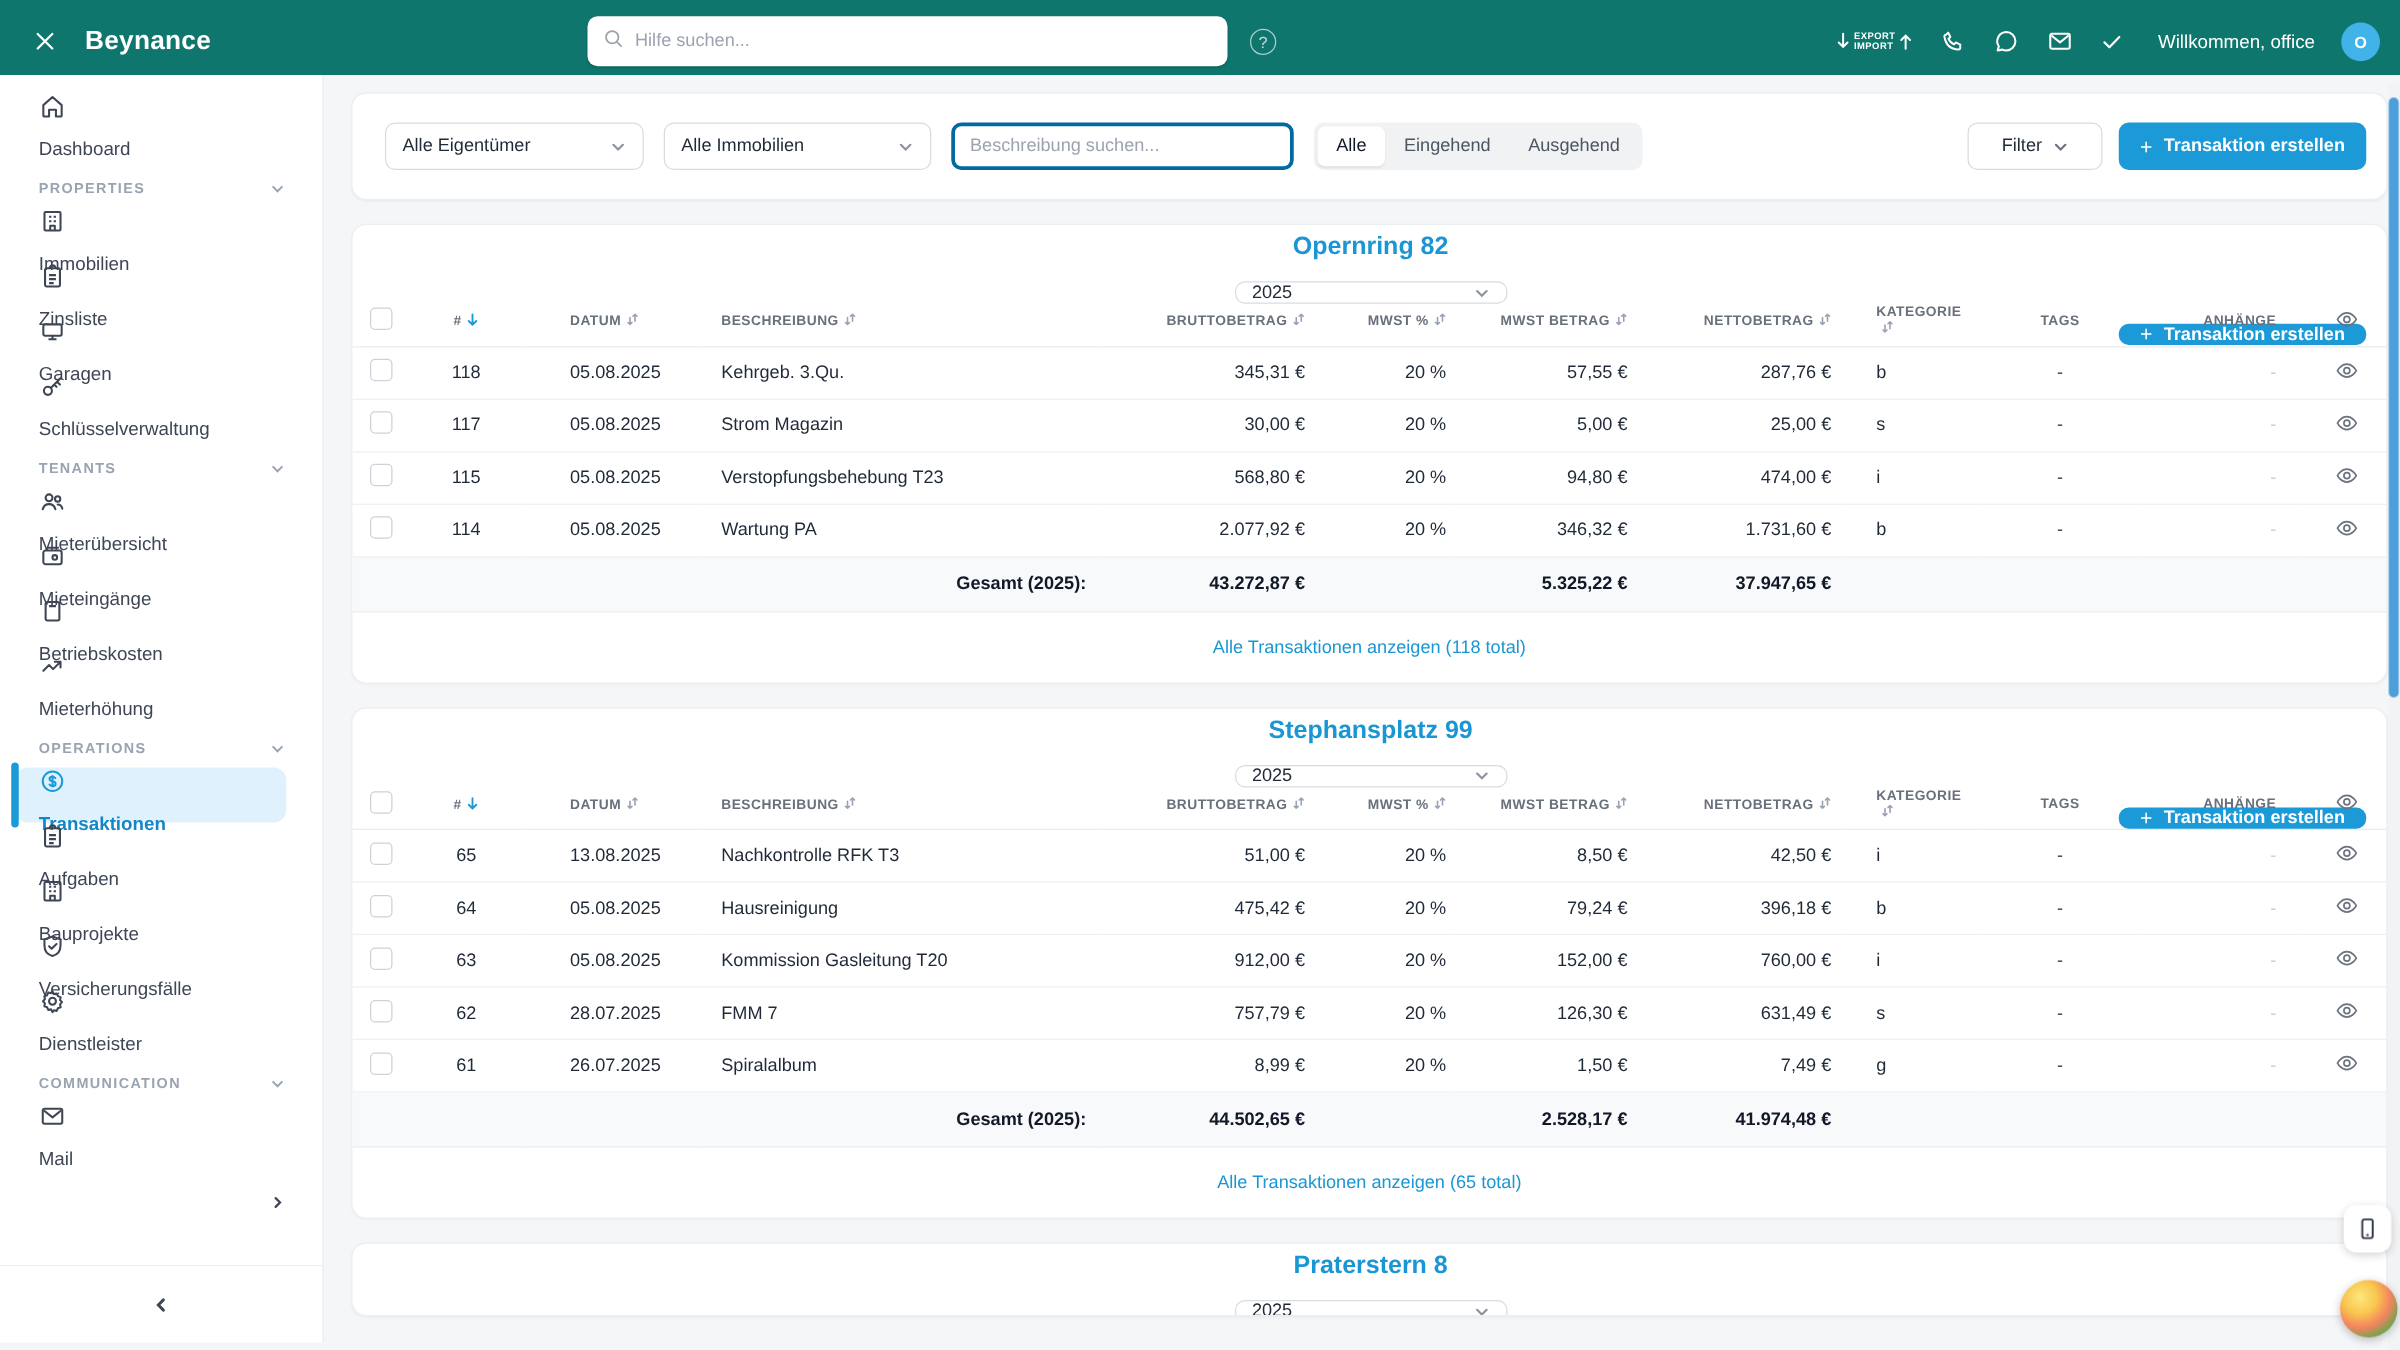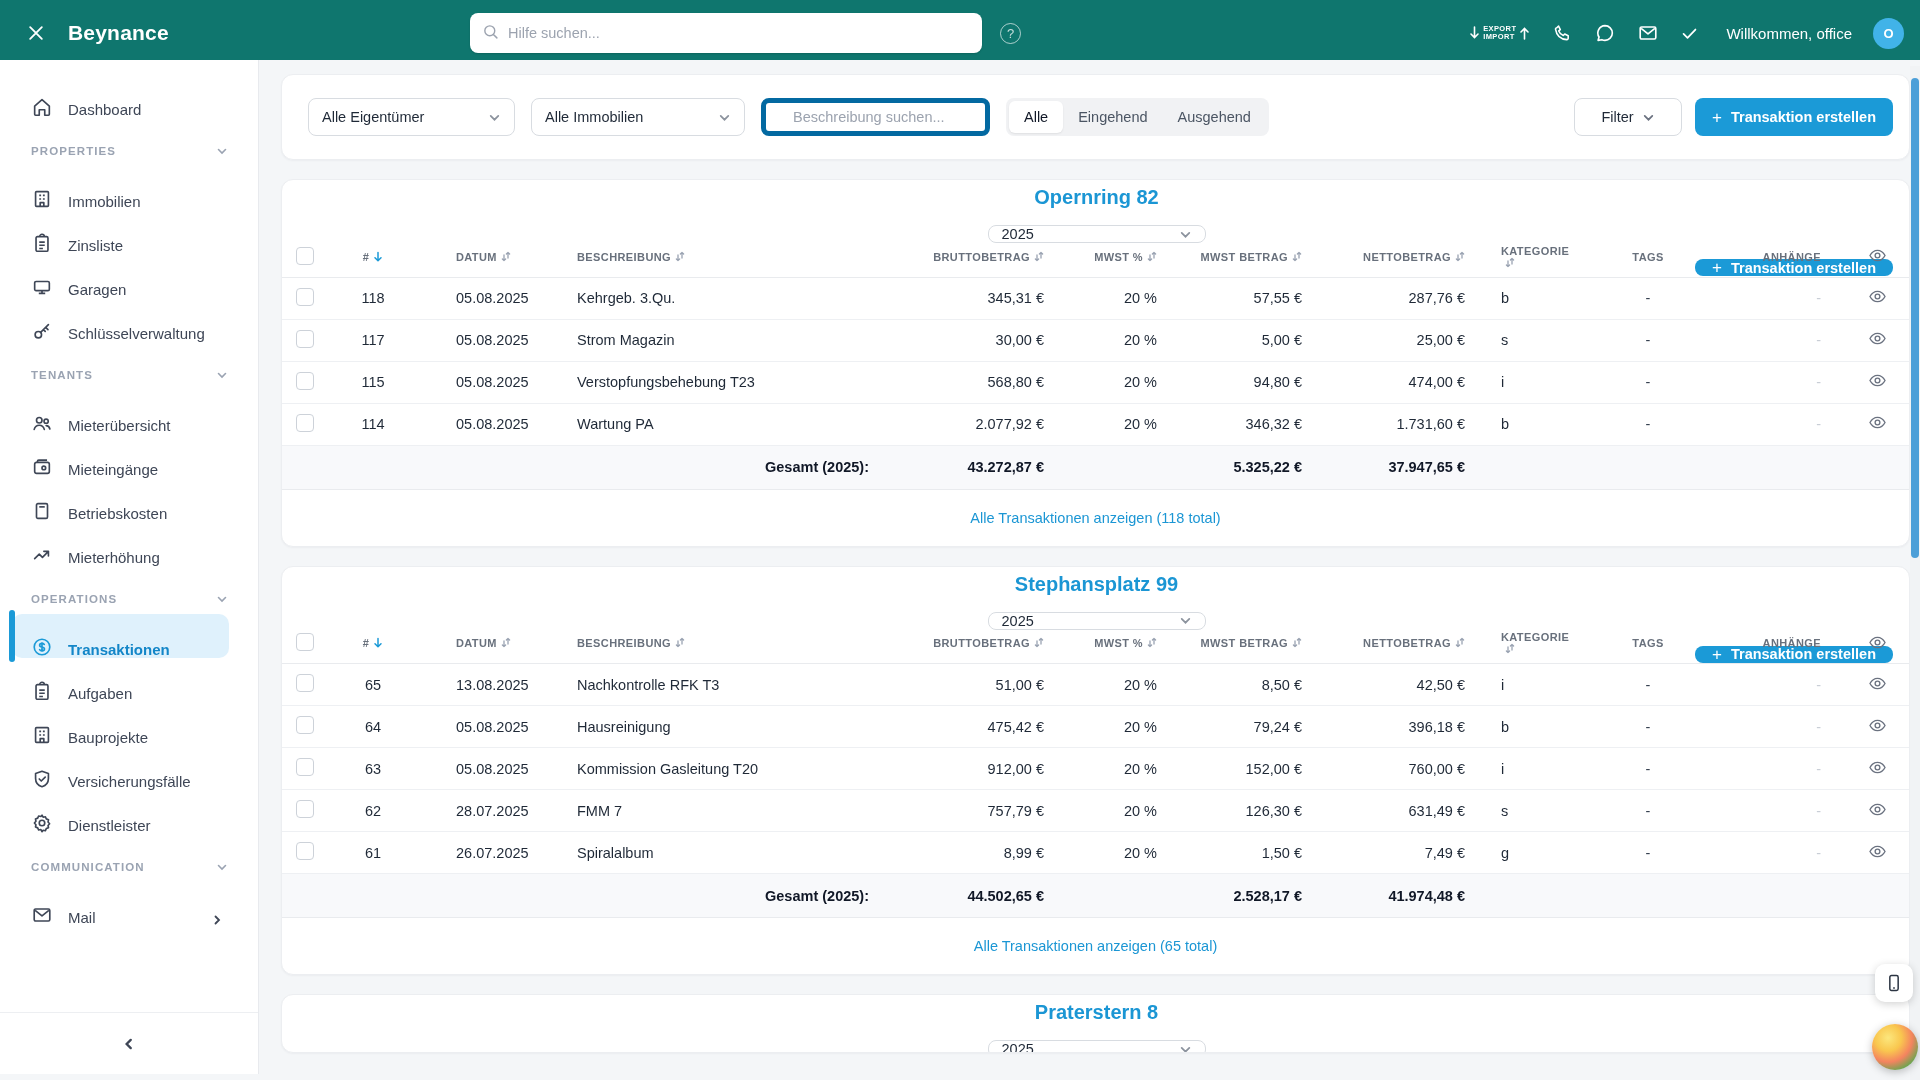--- a/index.html
+++ b/index.html
@@ -18,41 +18,41 @@
   .exp-imp .words { display:flex; flex-direction:column; line-height:1.05; font-size:7.5px; font-weight:bold; letter-spacing:.4px; }
   .icon-btn { display:flex; align-items:center; justify-content:center; cursor:pointer; }
   .welcome { font-size:15px; margin-left:6px; }
   .avatar { width:31px; height:31px; border-radius:50%; background:#41B3E8; display:flex; align-items:center; justify-content:center; font-size:13px; font-weight:bold; color:#fff; }
 
   
   .layout { display:flex; height:1014px; }
 
   
   .sidebar { width:259px; min-width:259px; background:#fff; border-right:1px solid #E8EAEE; display:flex; flex-direction:column; padding-top:14px; position:relative; }
-  .side-item { height:44px; display:flex; align-items:flex-end; gap:15px; padding-left:31px; font-size:15px; color:#3E4656; cursor:pointer; position:relative; }
+  .side-item { height:44px; display:flex; align-items:flex-start; gap:15px; padding-left:31px; font-size:15px; color:#3E4656; cursor:pointer; position:relative;flex-direction:column; }
   .side-item svg { width:22px; height:22px; stroke:#3E4656; flex:0 0 22px; }
   .side-section { margin:20px 0 2px 0; padding:0 30px 0 31px; height:26px; display:flex; align-items:center; justify-content:space-between; font-size:11.5px; font-weight:bold; letter-spacing:1.1px; color:#9AA3B2; }
   .side-section svg { width:12px; height:12px; stroke:#9AA3B2; }
   .side-item.active { background:#DFF1FC; border-radius:10px; margin:0 29px 0 12px; padding-left:19px; color:#1386C8; font-weight:bold; }
   .side-item.active svg { stroke:#1B9AD7; }
   .side-item.active::before { content:""; position:absolute; left:-3px; top:-4px; bottom:-4px; width:6px; border-radius:6px; background:#1B9AD7; }
   .side-item .chev-right { margin-left:auto; margin-right:30px; }
   .side-foot { margin-top:auto; border-top:1px solid #EDEFF2; height:62px; display:flex; align-items:center; justify-content:center; }
   .side-foot svg { width:14px; height:14px; stroke:#3E4656; }
 
   
   .main { flex:1; padding:14px 10px 0 22px; overflow:hidden; }
   .card { background:#fff; border:1px solid #ECEEF1; border-radius:12px; box-shadow:0 1px 2px rgba(16,24,40,.04); }
 
   
   .filterbar { height:86px; display:flex; align-items:center; padding:0 16px 0 26px; gap:16px; }
   .select { height:38px; border:1px solid #D8DCE1; border-radius:8px; background:#fff; display:flex; align-items:center; justify-content:space-between; padding:0 13px; font-size:14.5px; color:#1F2937; cursor:pointer;gap:20px; }
   .select svg { width:13px; height:13px; stroke:#8C939E; }
   .sel-owner { width:207px; } .sel-prop { width:214px; }
-  .f-search { width:229px; height:38px; border:5px solid #0369a1; border-radius:8px; padding:0 27px; font-size:14.5px; color:#374151; outline:none; font-family:inherit; }
+  .f-search { width:274px; height:38px; border:3px solid #0369a1; border-radius:8px; padding:0 12px; font-size:14.5px; color:#374151; outline:none; font-family:inherit; }
   .f-search::placeholder { color:#9CA3AF; }
   .segmented { background:#F1F2F4; border-radius:8px; padding:3px; display:flex; align-items:center; }
   .seg-btn { height:32px; padding:0 15px; display:flex; align-items:center; font-size:14.5px; color:#4B5563; border-radius:6px; cursor:pointer; }
   .seg-btn.active { background:#fff; color:#111827; box-shadow:0 1px 2px rgba(0,0,0,.08); }
   .fb-right { margin-left:auto; display:flex; align-items:center; gap:13px; }
   .btn-outline { height:38px; width:108px; border:1px solid #D8DCE1; border-radius:8px; background:#fff; display:flex; align-items:center; justify-content:center; gap:8px; font-size:14.5px; color:#1F2937; cursor:pointer; }
   .btn-outline svg { width:13px; height:13px; stroke:#6B7280; }
   .btn-primary { height:38px; padding:0 17px; border:none; border-radius:8px; background:#1B9AD7; color:#fff; font-size:14.5px; font-weight:bold; display:flex; align-items:center; gap:9px; cursor:pointer; font-family:inherit; }
   .btn-primary .plus { font-size:17px; font-weight:normal; line-height:1; }
 

